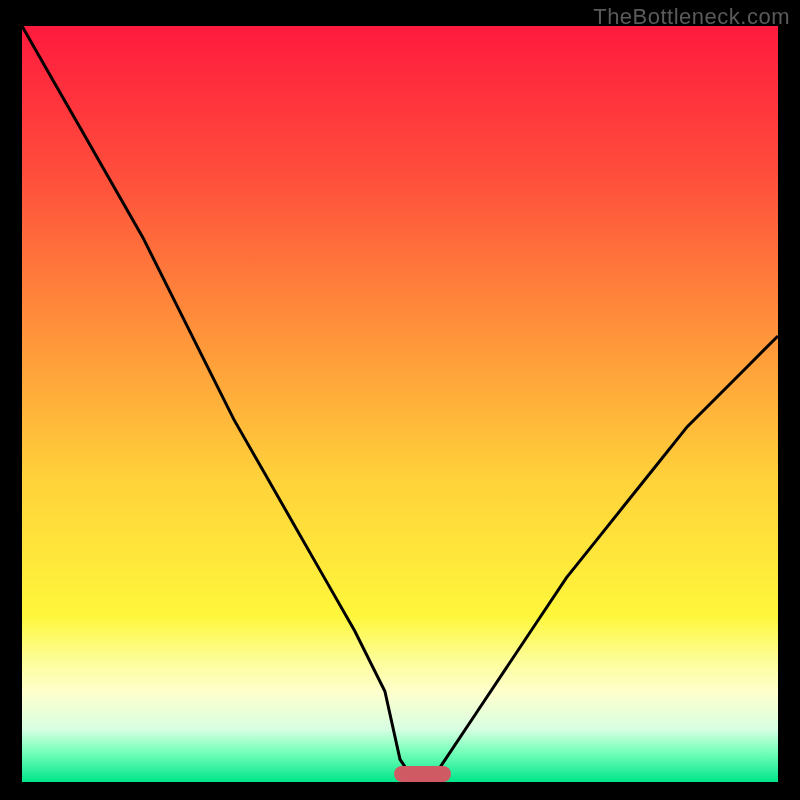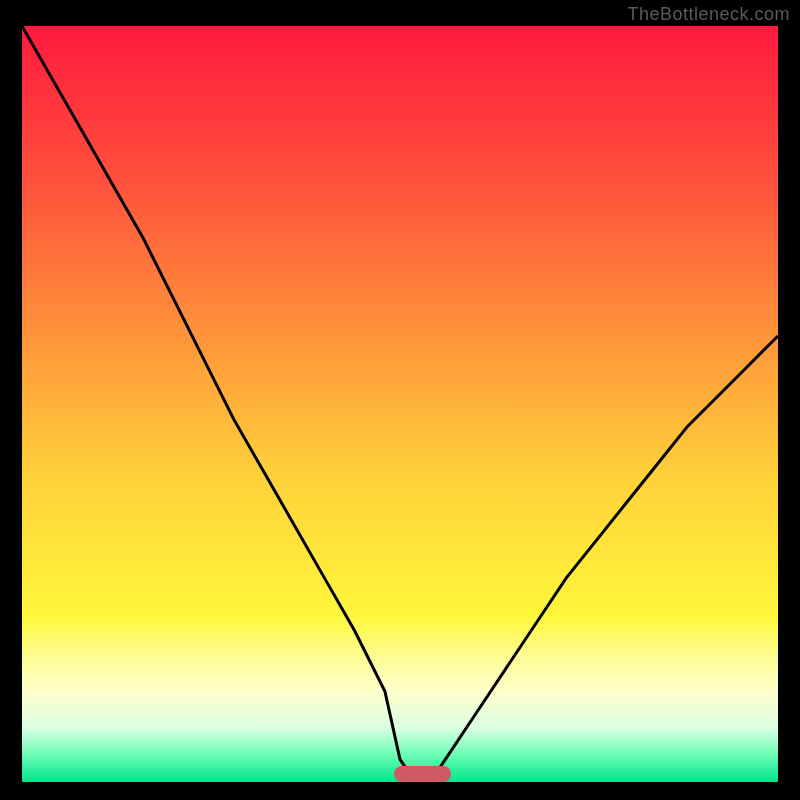--- a/index.html
+++ b/index.html
@@ -15,21 +15,21 @@
     position: relative;
     width: 800px;
     height: 800px;
     background: #000;
   }
   .watermark {
     position: absolute;
     top: 4px;
     right: 10px;
     color: #5a5a5a;
-    font-size: 18px;
+    font-size: 22px;
     font-weight: 500;
     letter-spacing: 0.5px;
     z-index: 10;
     user-select: none;
   }
   .plot-area {
     position: absolute;
     left: 22px;
     top: 26px;
     width: 756px;

